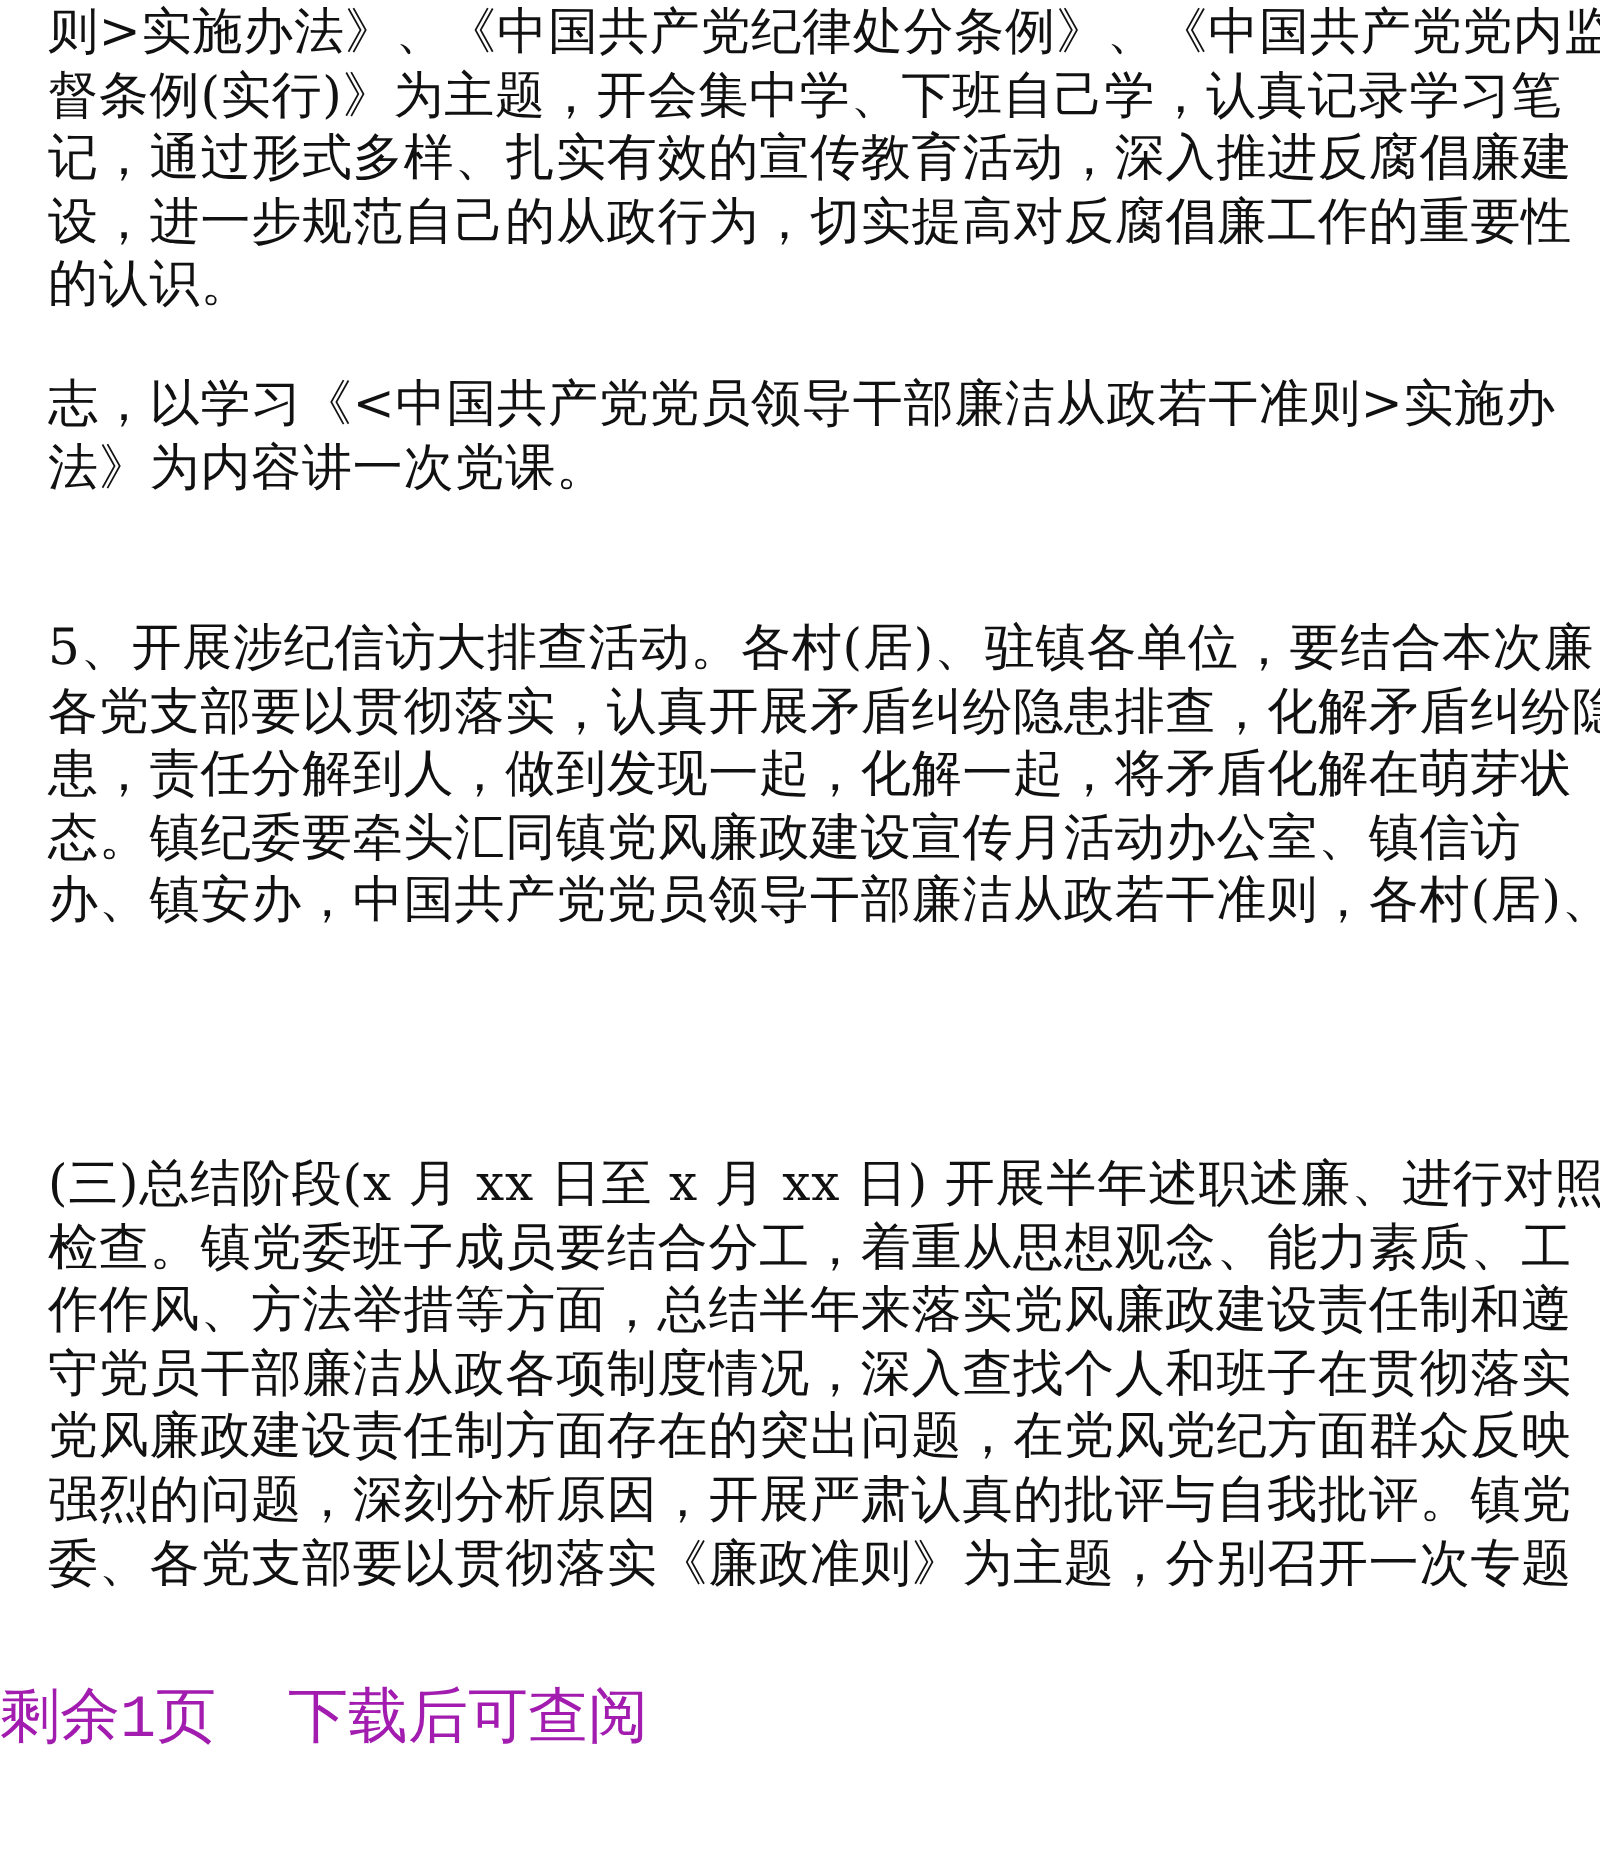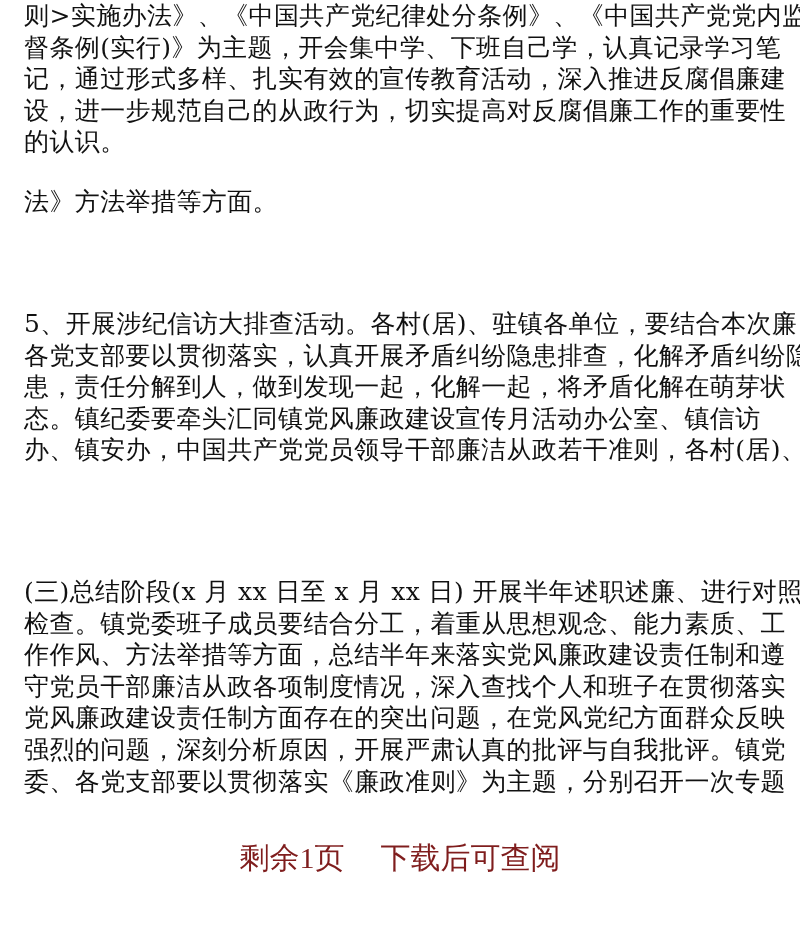--- a/index.html
+++ b/index.html
@@ -4,38 +4,39 @@
 <style>
   html, body { margin: 0; padding: 0; background: #ffffff; }
   body { width: 800px; height: 935px; position: relative; overflow: hidden; }
   .page { position: absolute; left: 24px; top: 0; width: 760px; }
   .para { margin: 0; font-family: "DejaVu Serif", serif; font-size: 25px; line-height: 31.6px; color: #111; letter-spacing: 0.4px; }
   .line { display: block; white-space: nowrap; height: 31.6px; }
   .p1 { position: absolute; top: 0px; }
   .p2 { position: absolute; top: 186px; }
   .p3 { position: absolute; top: 308px; }
   .p4 { position: absolute; top: 576px; }
-  .more { position: absolute; top: 838px; left: 0; width: 800px; text-align: center;
-          font-family: Liberation Serif, serif; font-size: 30px; color: #7f1d1d; }
+  .more { position: absolute; top: 838px; left: 0; width: 800px; text-align: left;
+          font-family: Liberation Mono, monospace; font-size: 30px; color: #a21caf; }
   .more span { display: inline-block; }
   .more .gap { width: 36px; }
 </style>
 </head>
 <body>
 
 <div class="page">
   <p class="para p1">
     <span class="line">则&gt;实施办法》、《中国共产党纪律处分条例》、《中国共产党党内监</span>
     <span class="line">督条例(实行)》为主题，开会集中学、下班自己学，认真记录学习笔</span>
     <span class="line">记，通过形式多样、扎实有效的宣传教育活动，深入推进反腐倡廉建</span>
     <span class="line">设，进一步规范自己的从政行为，切实提高对反腐倡廉工作的重要性</span>
     <span class="line">的认识。</span>
   </p>
   <p class="para p2">
-    <span class="line">法》方法举措等方面。</span>
+    <span class="line">志，以学习《&lt;中国共产党党员领导干部廉洁从政若干准则&gt;实施办</span>
+    <span class="line">法》为内容讲一次党课。</span>
   </p>
   <p class="para p3">
     <span class="line">5、开展涉纪信访大排查活动。各村(居)、驻镇各单位，要结合本次廉</span>
     <span class="line">各党支部要以贯彻落实，认真开展矛盾纠纷隐患排查，化解矛盾纠纷隐</span>
     <span class="line">患，责任分解到人，做到发现一起，化解一起，将矛盾化解在萌芽状</span>
     <span class="line">态。镇纪委要牵头汇同镇党风廉政建设宣传月活动办公室、镇信访</span>
     <span class="line">办、镇安办，中国共产党党员领导干部廉洁从政若干准则，各村(居)、</span>
   </p>
   <p class="para p4">
     <span class="line">(三)总结阶段(x 月 xx 日至 x 月 xx 日) 开展半年述职述廉、进行对照</span>

